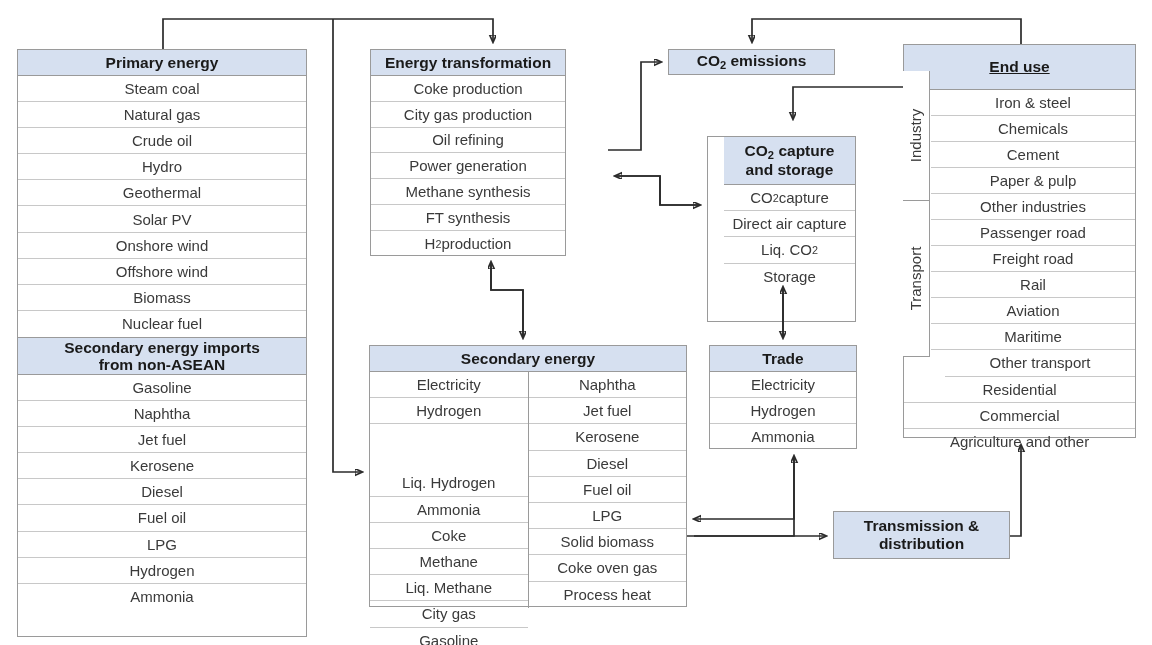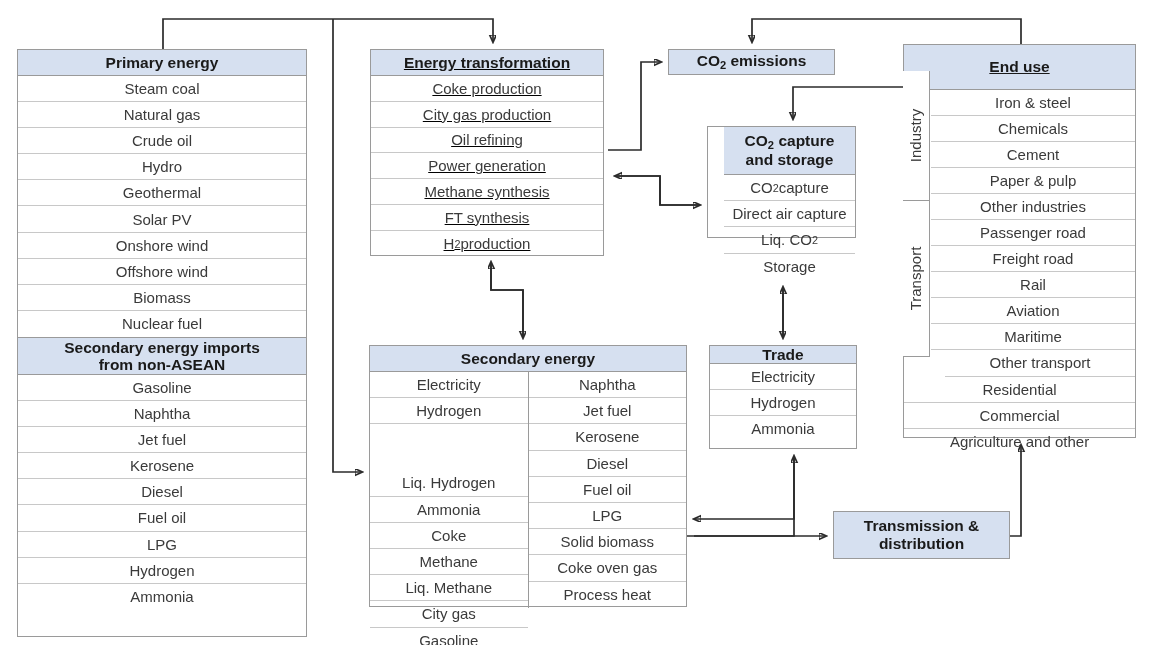--- a/index.html
+++ b/index.html
@@ -71,21 +71,21 @@
         <div class="row" style="height: 26.1px;">Jet fuel</div>
         <div class="row" style="height: 26.1px;">Kerosene</div>
         <div class="row" style="height: 26.1px;">Diesel</div>
         <div class="row" style="height: 26.1px;">Fuel oil</div>
         <div class="row" style="height: 26.1px;">LPG</div>
         <div class="row" style="height: 26.1px;">Hydrogen</div>
         <div class="row" style="height: 26.1px; border-bottom: none;">Ammonia</div>
       </div>
   </div>
 
-  <div class="blk" id="etrans" style="left:370px;top:49px;width:234px;height:207px;text-decoration:underline;">
+  <div class="blk" id="etrans" style="left:370px;top:49px;width:196px;height:207px;">
     <div class="hdr" style="height:26px;">Energy transformation</div>
     <div id="et-rows">
         <div class="row" style="height: 25.8px;">Coke production</div>
         <div class="row" style="height: 25.8px;">City gas production</div>
         <div class="row" style="height: 25.8px;">Oil refining</div>
         <div class="row" style="height: 25.8px;">Power generation</div>
         <div class="row" style="height: 25.8px;">Methane synthesis</div>
         <div class="row" style="height: 25.8px;">FT synthesis</div>
         <div class="row" style="height: 25.8px; border-bottom: none;">
           <span>H</span>
@@ -94,21 +94,21 @@
         </div>
       </div>
   </div>
 
   <div class="solo" id="co2e" style="left:668px;top:49px;width:167px;height:26px;">
     <span>
       <span>CO</span><sub>2</sub><span> emissions</span>
     </span>
   </div>
 
-  <div class="blk" id="ccs" style="left:707px;top:126px;width:149px;height:112px;padding-left:16px;">
+  <div class="blk" id="ccs" style="left:707px;top:136px;width:149px;height:186px;padding-left:16px;">
     <div class="hdr" style="height:48px;flex-direction:column;">
       <div><span>CO</span><sub>2</sub><span> capture</span></div>
       <div>and storage</div>
     </div>
     <div id="ccs-rows">
         <div class="row" style="height: 26.2px;">
           <span>CO</span>
           <sub>2</sub>
           <span> capture</span>
         </div>
@@ -170,21 +170,21 @@
           <div class="row" style="height: 26.2px;">Fuel oil</div>
           <div class="row" style="height: 26.2px;">LPG</div>
           <div class="row" style="height: 26.2px;">Solid biomass</div>
           <div class="row" style="height: 26.2px;">Coke oven gas</div>
           <div class="row" style="height: 26.2px; border-bottom: none;">Process heat</div>
         </div>
     </div>
   </div>
 
   <div class="blk" id="trade" style="left:709px;top:345px;width:148px;height:104px;">
-    <div class="hdr" style="height:18px;">Trade</div>
+    <div class="hdr" style="height:26px;">Trade</div>
     <div id="tr-rows">
         <div class="row" style="height: 25.8px;">Electricity</div>
         <div class="row" style="height: 25.8px;">Hydrogen</div>
         <div class="row" style="height: 25.8px; border-bottom: none;">Ammonia</div>
       </div>
   </div>
 
   <div class="solo" id="tnd" style="left:833px;top:511px;width:177px;height:48px;flex-direction:column;">
     <div>Transmission &amp;</div>
     <div>distribution</div>

